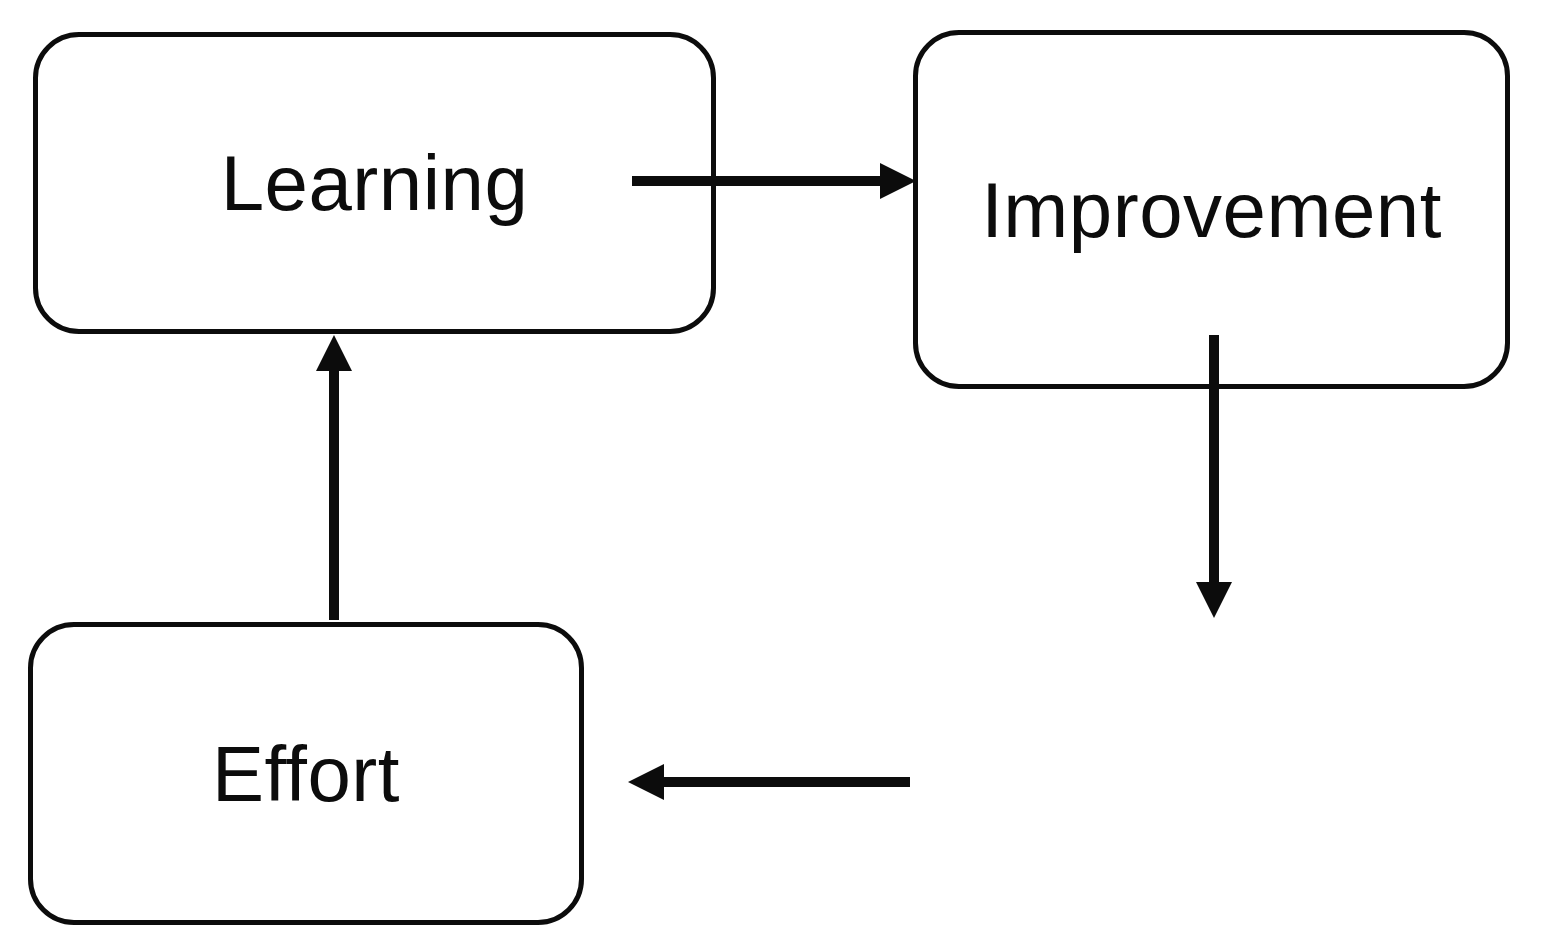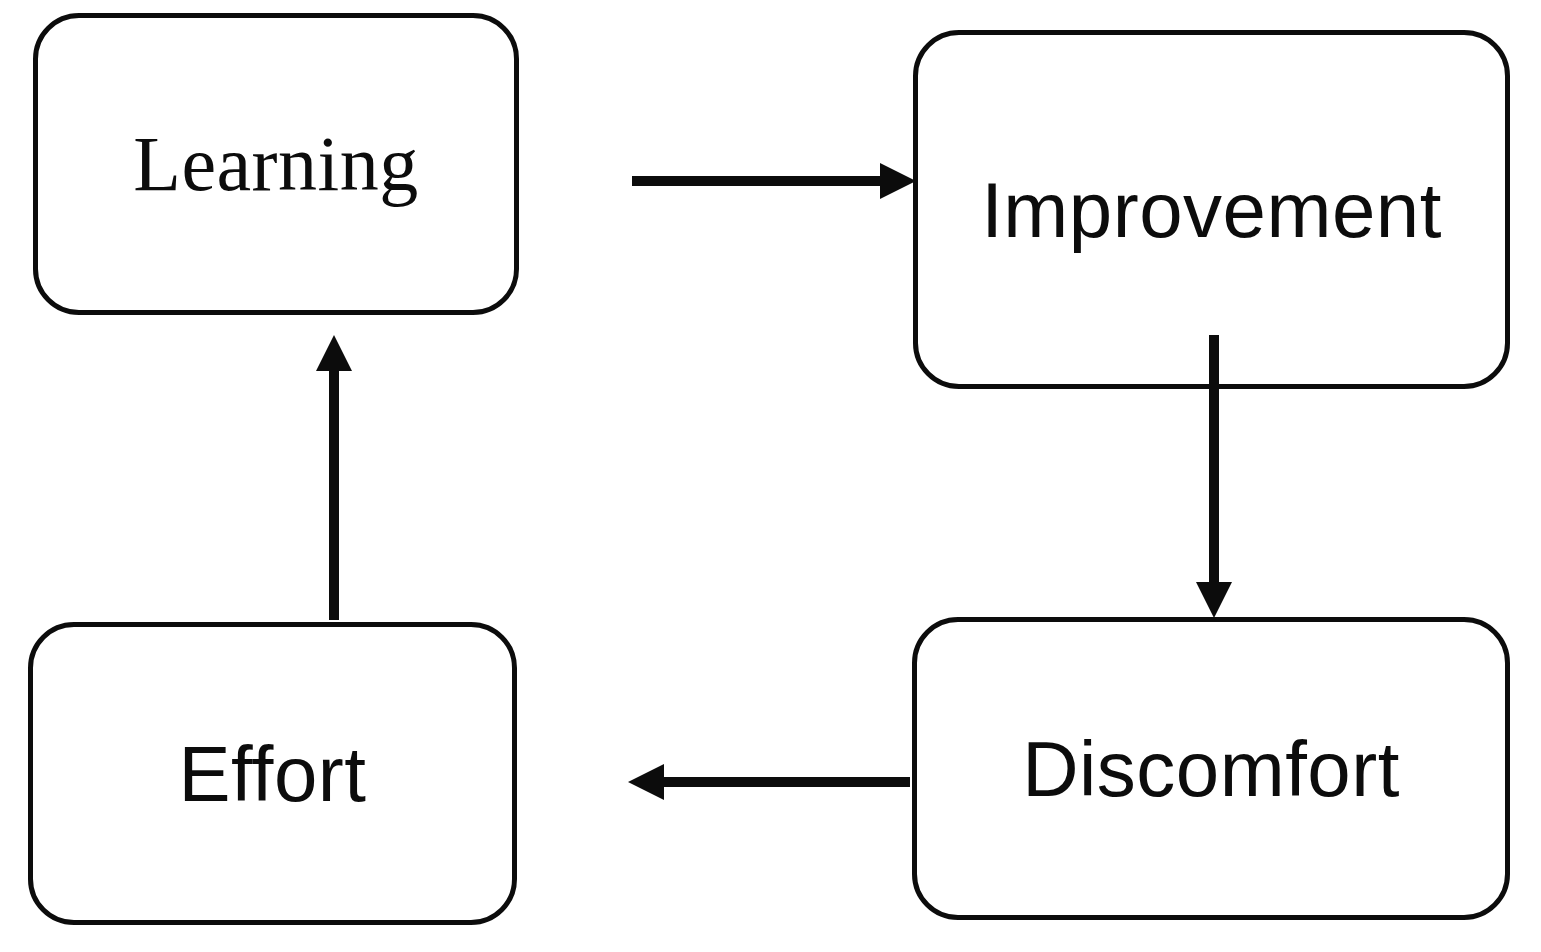--- a/index.html
+++ b/index.html
@@ -22,23 +22,23 @@
     border: 5px solid #0c0c0c;
     border-radius: 46px;
     display: flex;
     align-items: center;
     justify-content: center;
     font-size: 78px;
     color: #0c0c0c;
     letter-spacing: 0.5px;
     line-height: 1;
   }
-  .node-learning    { left: 33px;  top: 13px;  width: 486px; height: 302px; font-family: Liberation Serif, serif; }
+  .node-learning    { left: 33px;  top: 32px;  width: 683px; height: 302px; }
   .node-improvement { left: 913px; top: 30px;  width: 597px; height: 359px; }
-  .node-effort      { left: 28px;  top: 622px; width: 489px; height: 303px; }
+  .node-effort      { left: 28px;  top: 622px; width: 556px; height: 303px; }
   .node-discomfort  { left: 912px; top: 617px; width: 598px; height: 303px; }
   .edges-layer {
     position: absolute;
     left: 0;
     top: 0;
     width: 1541px;
     height: 952px;
     pointer-events: none;
   }
   .edge-line { stroke: #0c0c0c; stroke-width: 10; }
@@ -50,23 +50,20 @@
 <div class="canvas">
 
   <div class="node node-learning">
     <span>Learning</span>
   </div>
 
   <div class="node node-improvement">
     <span>Improvement</span>
   </div>
 
-  <div class="node node-discomfort">
-    <span>Discomfort</span>
-  </div>
 
   <div class="node node-effort">
     <span>Effort</span>
   </div>
 
   <svg class="edges-layer" viewBox="0 0 1541 952" xmlns="http://www.w3.org/2000/svg" aria-hidden="true">
 
     <g>
       <line class="edge-line" x1="632" y1="181" x2="882" y2="181"></line>
       <polygon class="edge-head" points="880,163 880,199 916,181"></polygon>

